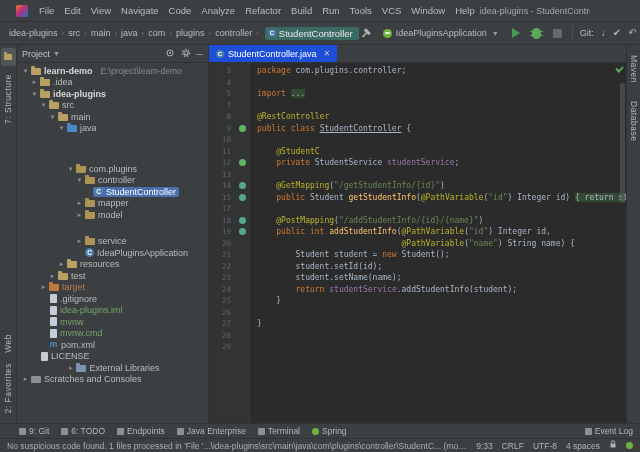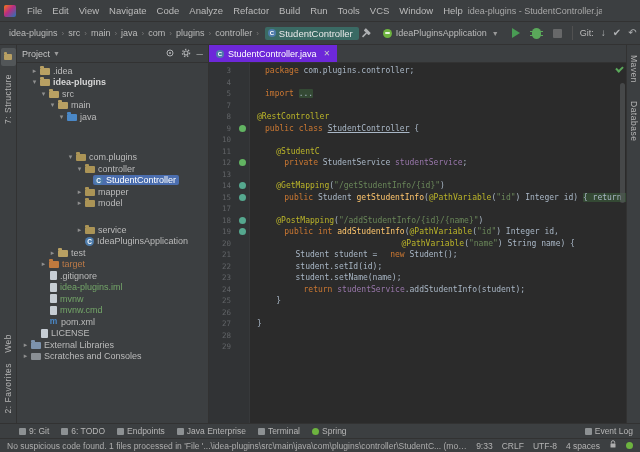--- a/index.html
+++ b/index.html
@@ -1,21 +1,21 @@
 <!DOCTYPE html>
 <html><head>
 <meta charset="utf-8">
 <style>
   *{margin:0;padding:0;box-sizing:border-box;}
   html,body{width:640px;height:452px;overflow:hidden;}
   body{font-family:"Liberation Sans","DejaVu Sans",sans-serif;font-size:9.5px;color:#bbbbbb;background:#2b2b2b;}
   .app{width:640px;height:452px;display:flex;flex-direction:column;background:#3c3f41;}
 
   
-  .titlebar{height:22px;flex:none;display:flex;align-items:center;padding:0 4px;background:#3c3f41;border-bottom:1px solid #323232;}
+  .titlebar{height:22px;flex:none;display:flex;align-items:center;padding:0 16px;background:#3c3f41;border-bottom:1px solid #323232;}
   .logo{width:12px;height:12px;border-radius:2px;background:linear-gradient(135deg,#f97a12,#b92d82 45%,#2177b8);margin-right:6px;flex:none;}
   .menus{display:flex;align-items:center;}
   .menu-item{padding:0 5px;color:#bbbbbb;cursor:default;}
   .wintitle{margin-left:auto;margin-right:34px;color:#a8a8a8;white-space:nowrap;overflow:hidden;font-size:9px;}
 
   
   .navbar{height:23px;flex:none;display:flex;align-items:center;padding:0 8px;background:#3c3f41;border-bottom:1px solid #323232;}
   .crumbs{display:flex;align-items:center;white-space:nowrap;font-size:9px;color:#bbbbbb;}
   .crumb{padding:0 1px;}
   .crumb-sep{color:#777;padding:0 3px;font-size:8px;}
@@ -74,33 +74,33 @@
   .ti-libs{background:#7d93ad;border-radius:1px;height:7px;margin-top:1px;}
   .ti-scratch{background:#8a8f94;border-radius:1px;height:7px;margin-top:1px;}
   .ti-project::before,.ti-folder::before,.ti-package::before,.ti-java::before,.ti-resources::before,.ti-testfolder::before,.ti-excluded::before,.ti-libs::before{content:"";position:absolute;top:-2px;left:0;width:4px;height:2px;background:inherit;border-radius:1px 1px 0 0;}
   .ti-class{width:9px;height:9px;border-radius:50%;background:#4e7cab;color:#fff;font-size:6.5px;line-height:9px;text-align:center;font-weight:bold;}
   .ti-maven{width:9px;height:9px;color:#4a88c7;font-weight:bold;font-size:8.5px;line-height:9px;text-align:center;}
   .ti-file{width:7px;height:9px;background:#c6cdd4;border-radius:1px;margin-left:1px;}
 
   
   .editor-col{flex:1;display:flex;flex-direction:column;min-width:0;background:#2b2b2b;}
   .tabbar{height:18px;flex:none;background:#3c3f41;border-bottom:1px solid #323232;display:flex;align-items:stretch;}
-  .tab{display:flex;align-items:center;gap:4px;padding:0 7px;background:#6d28d9;color:#ffffff;font-size:9px;}
+  .tab{display:flex;align-items:center;gap:4px;padding:0 7px;background:#1d4ed8;color:#ffffff;font-size:9px;}
   .tab-close{color:#c9c9c9;font-size:8px;margin-left:3px;}
   .editor{flex:1;position:relative;overflow:hidden;background:#2b2b2b;font-family:"DejaVu Sans Mono","Liberation Mono",monospace;font-size:8px;}
   .editor::before{content:"";position:absolute;left:0;top:0;bottom:0;width:40px;background:#313335;border-right:1px solid #37393b;}
   .codewrap{position:relative;padding-top:2px;}
   .cl{display:flex;height:11.5px;line-height:11.5px;align-items:center;}
   .num{width:26px;flex:none;text-align:right;padding-right:4px;color:#606366;font-size:7.5px;}
   .gut{width:14px;flex:none;display:flex;align-items:center;justify-content:center;}
   .gi{width:7px;height:7px;border-radius:50%;display:inline-block;}
   .gi-bean{background:#62b462;}
   .gi-map{background:#55a88f;}
   .txt{padding-left:8px;white-space:pre;overflow:hidden;flex:1;}
-  .k{color:#cc7832;margin-left:8px;} .a{color:#bbb529;} .s{color:#6a8759;} .m{color:#ffc66d;}
+  .k{color:#cc7832;} .a{color:#bbb529;} .s{color:#6a8759;} .m{color:#ffc66d;}
   .f{color:#9876aa;} .p{color:#a9b7c6;}
   .cu{color:#a9b7c6;text-decoration:underline;}
   .fold{background:#344934;color:#a9b7c6;border-radius:1px;}
   .okmark{position:absolute;top:3px;right:3px;width:7px;height:5px;border-left:2px solid #5aa85a;border-bottom:2px solid #5aa85a;transform:rotate(-45deg);}
   .scrollthumb{position:absolute;right:1px;top:20px;width:5px;height:120px;border-radius:3px;background:#595b5d;opacity:.6;}
 
   
   .toolwinbar{height:15px;flex:none;display:flex;align-items:center;gap:12px;padding:0 7px;background:#3c3f41;border-top:1px solid #323232;font-size:8.5px;color:#b6b6b6;}
   .twitem{display:flex;align-items:center;gap:3px;white-space:nowrap;}
   .twico{width:7px;height:7px;border-radius:1px;background:#8d9193;flex:none;}
@@ -218,20 +218,28 @@
           <span>
             <svg width="10" height="10" viewBox="0 0 10 10">
                 <circle cx="5" cy="5" r="2" fill="none" stroke="#afb1b3" stroke-width="1.1"></circle>
                 <circle cx="5" cy="5" r="3.6" fill="none" stroke="#afb1b3" stroke-width="1.3" stroke-dasharray="1.4 1.7"></circle>
               </svg>
           </span>
           <span style="color:#afb1b3;">─</span>
         </span>
       </div>
       <div class="tree">
+          <div class="trow" style="padding-left: 4px;">
+            <span class="arrow">▾</span>
+            <span class="tsel">
+              <span class="ti ti-project"></span>
+              <span class="tlabel bold">learn-demo</span>
+            </span>
+            <span class="tsuffix">E:\project\learn-demo</span>
+          </div>
           <div class="trow" style="padding-left: 13px;">
             <span class="arrow">▸</span>
             <span class="tsel">
               <span class="ti ti-folder"></span>
               <span class="tlabel">.idea</span>
             </span>
           </div>
           <div class="trow" style="padding-left: 13px;">
             <span class="arrow">▾</span>
             <span class="tsel">
@@ -302,20 +310,27 @@
               <span class="tlabel">service</span>
             </span>
           </div>
           <div class="trow" style="padding-left: 58px;">
             <span class="arrow"></span>
             <span class="tsel">
               <span class="ti ti-class">C</span>
               <span class="tlabel">IdeaPluginsApplication</span>
             </span>
           </div>
+          <div class="trow" style="padding-left: 40px;">
+            <span class="arrow">▸</span>
+            <span class="tsel">
+              <span class="ti ti-resources"></span>
+              <span class="tlabel">resources</span>
+            </span>
+          </div>
           <div class="trow" style="padding-left: 31px;">
             <span class="arrow">▸</span>
             <span class="tsel">
               <span class="ti ti-folder"></span>
               <span class="tlabel">test</span>
             </span>
           </div>
           <div class="trow" style="padding-left: 22px;">
             <span class="arrow">▸</span>
             <span class="tsel">
@@ -358,21 +373,21 @@
               <span class="tlabel">pom.xml</span>
             </span>
           </div>
           <div class="trow" style="padding-left: 13px;">
             <span class="arrow"></span>
             <span class="tsel">
               <span class="ti ti-file"></span>
               <span class="tlabel">LICENSE</span>
             </span>
           </div>
-          <div class="trow" style="padding-left: 4px;">
+          <div class="trow" style="padding-left: 4px; justify-content: center;">
             <span class="arrow">▸</span>
             <span class="tsel">
               <span class="ti ti-libs"></span>
               <span class="tlabel">External Libraries</span>
             </span>
           </div>
           <div class="trow" style="padding-left: 4px;">
             <span class="arrow">▸</span>
             <span class="tsel">
               <span class="ti ti-scratch"></span>

